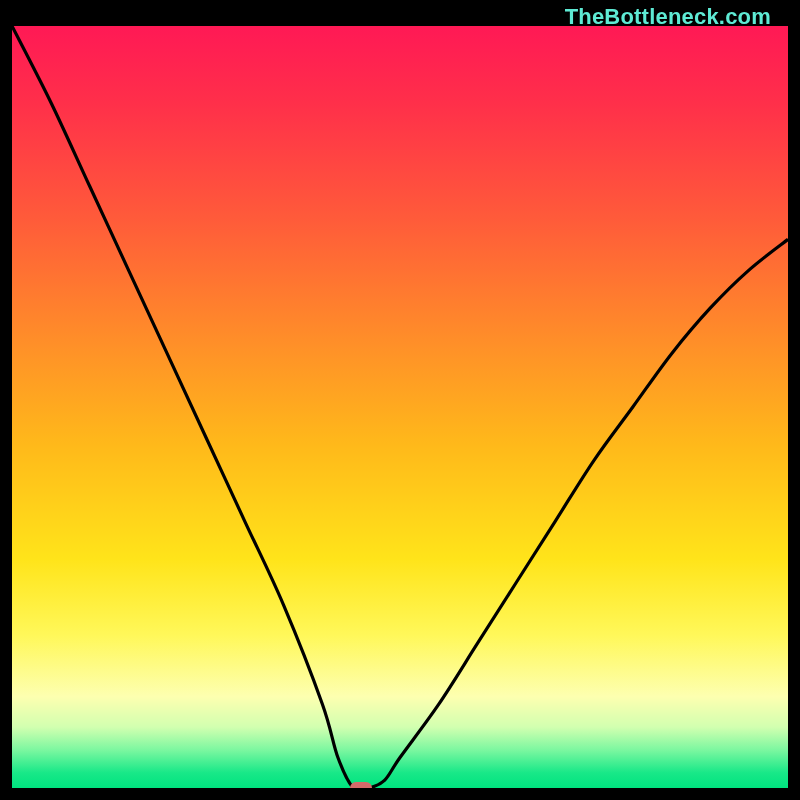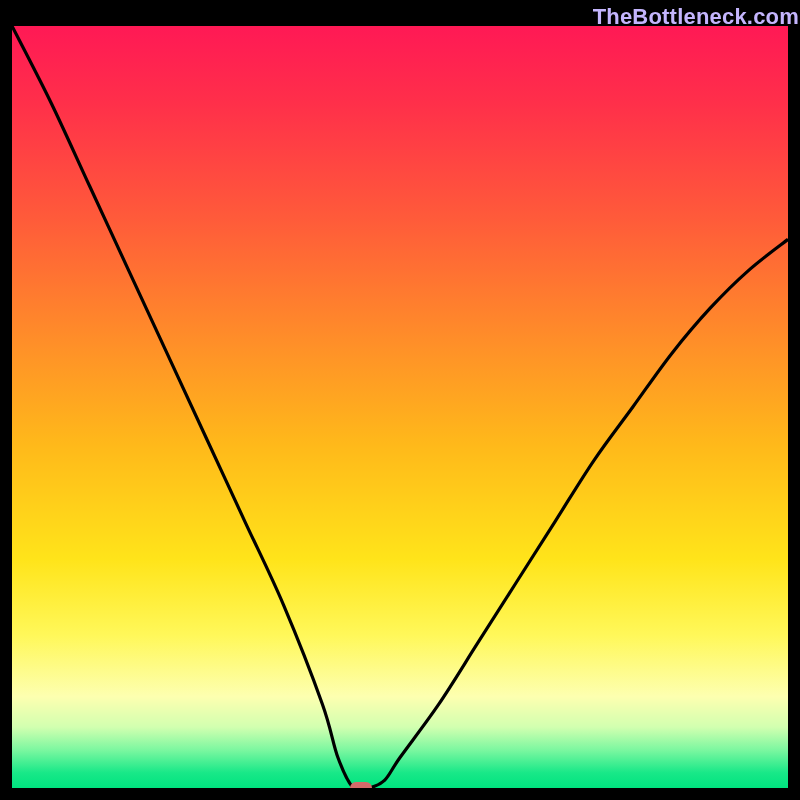--- a/index.html
+++ b/index.html
@@ -13,22 +13,22 @@
   }
   .frame {
     position: relative;
     width: 800px;
     height: 800px;
     background: #000;
   }
   .watermark {
     position: absolute;
     top: 4px;
-    right: 1px;
-    color: #c4b5fd;
+    right: 29px;
+    color: #5eead4;
     font-size: 22px;
     font-weight: 600;
     letter-spacing: 0.2px;
     z-index: 5;
   }
   .plot-area {
     position: absolute;
     left: 12px;
     top: 26px;
     width: 776px;

